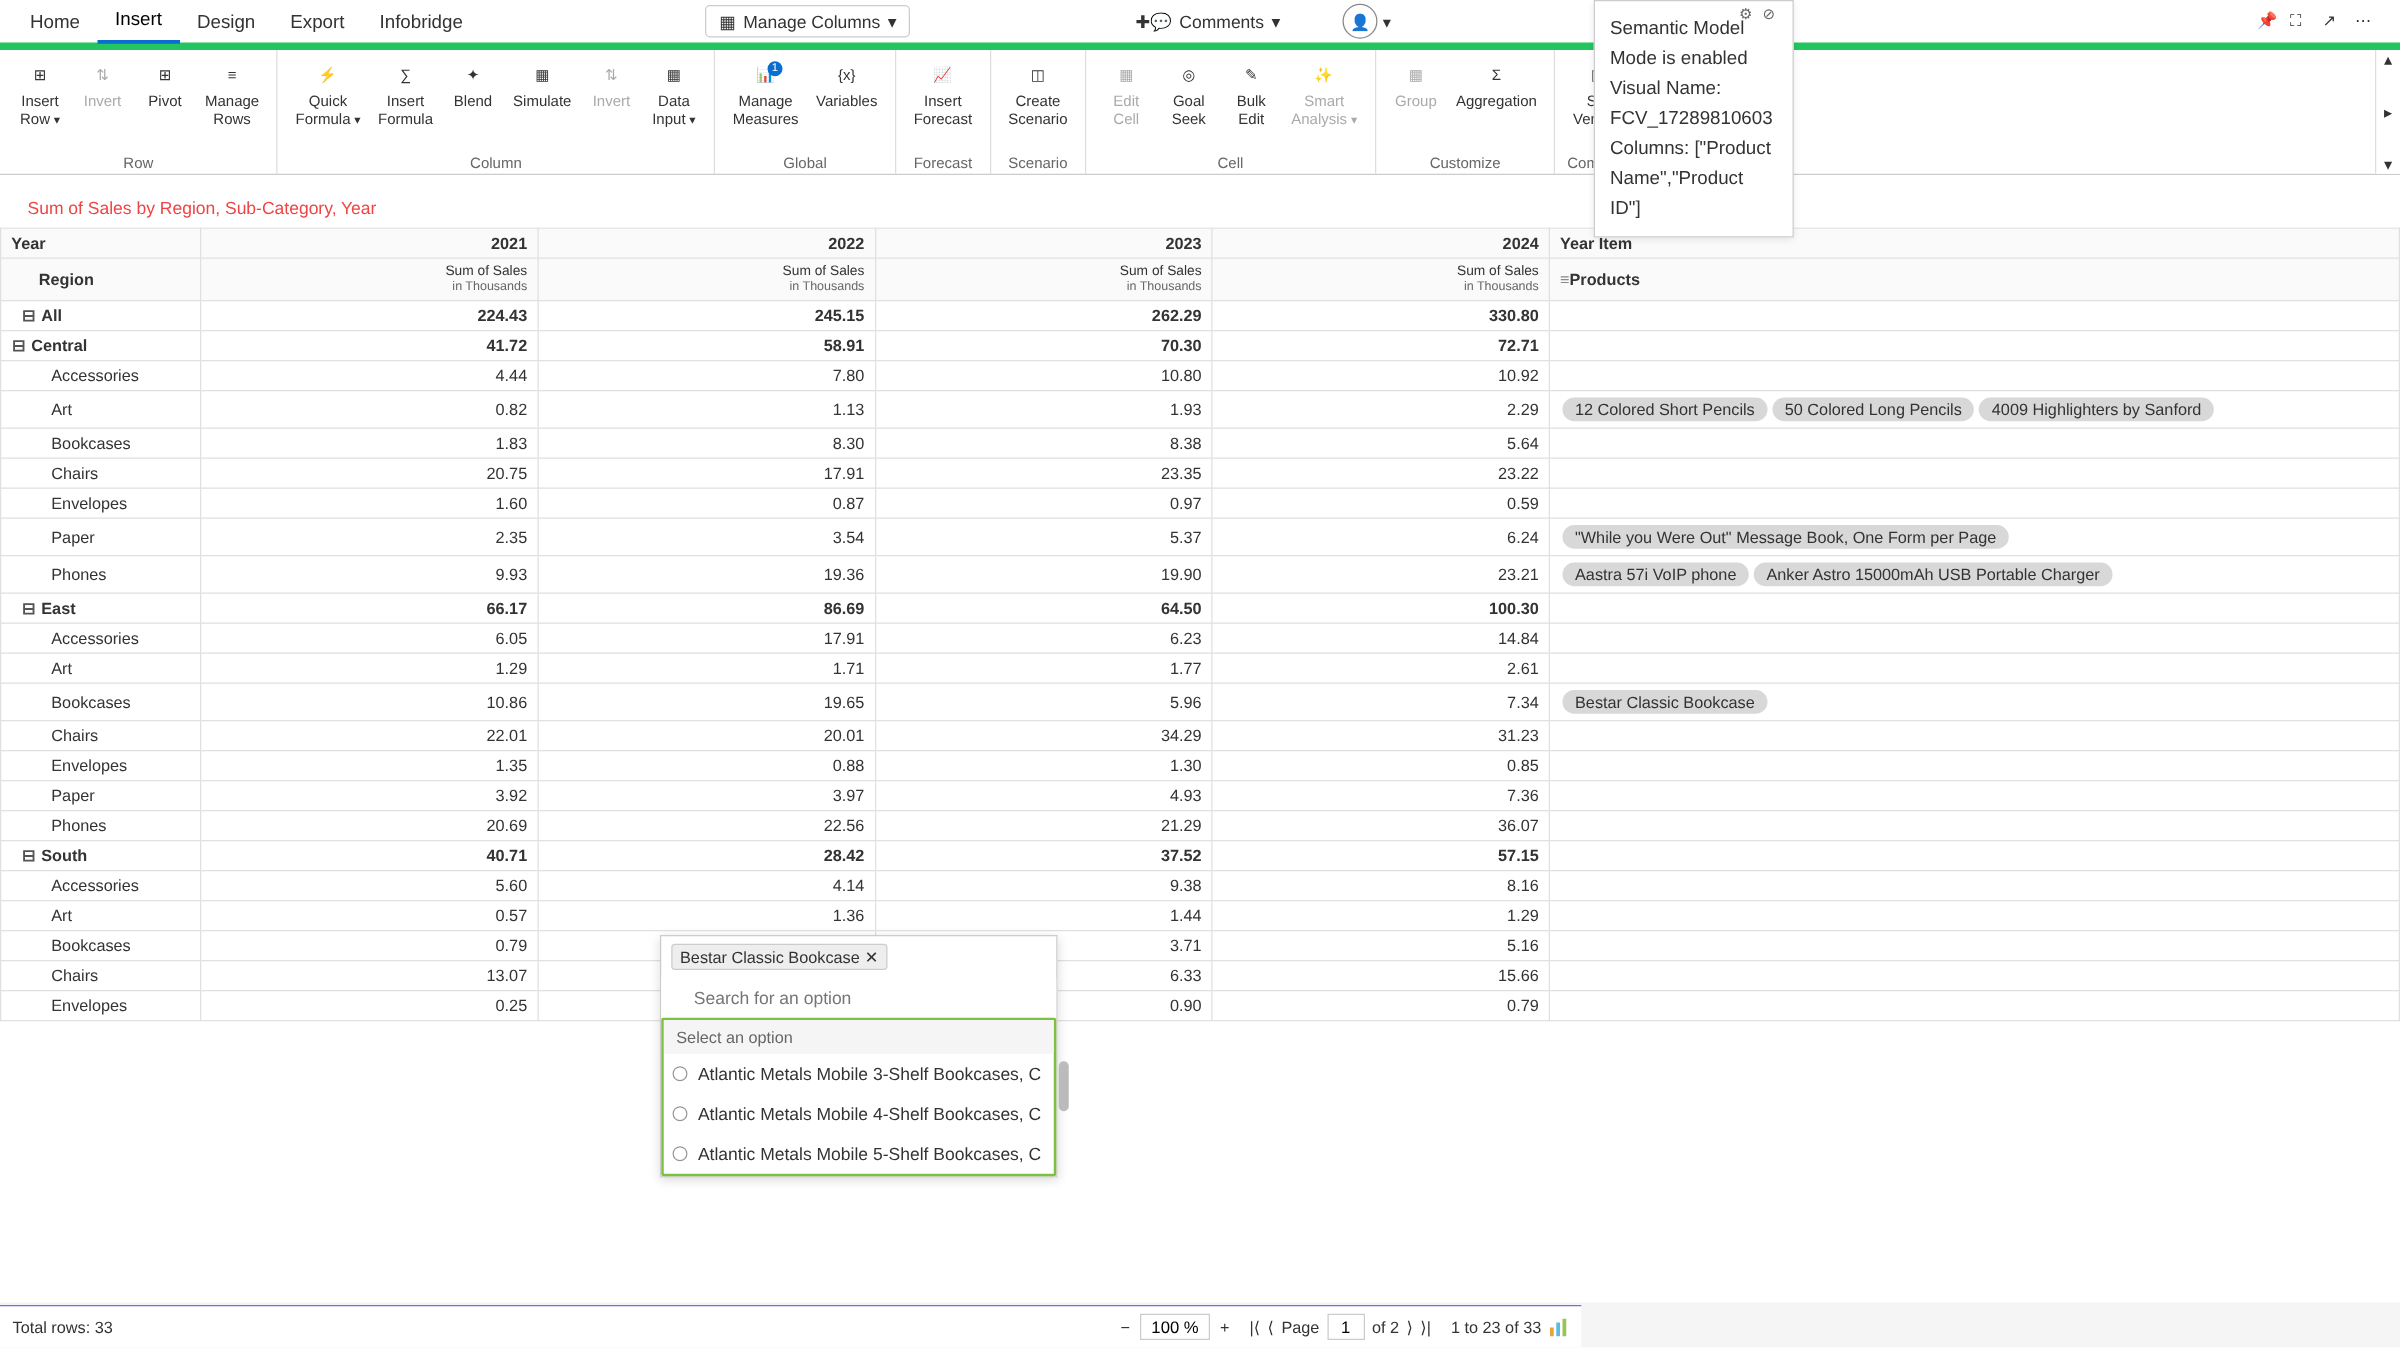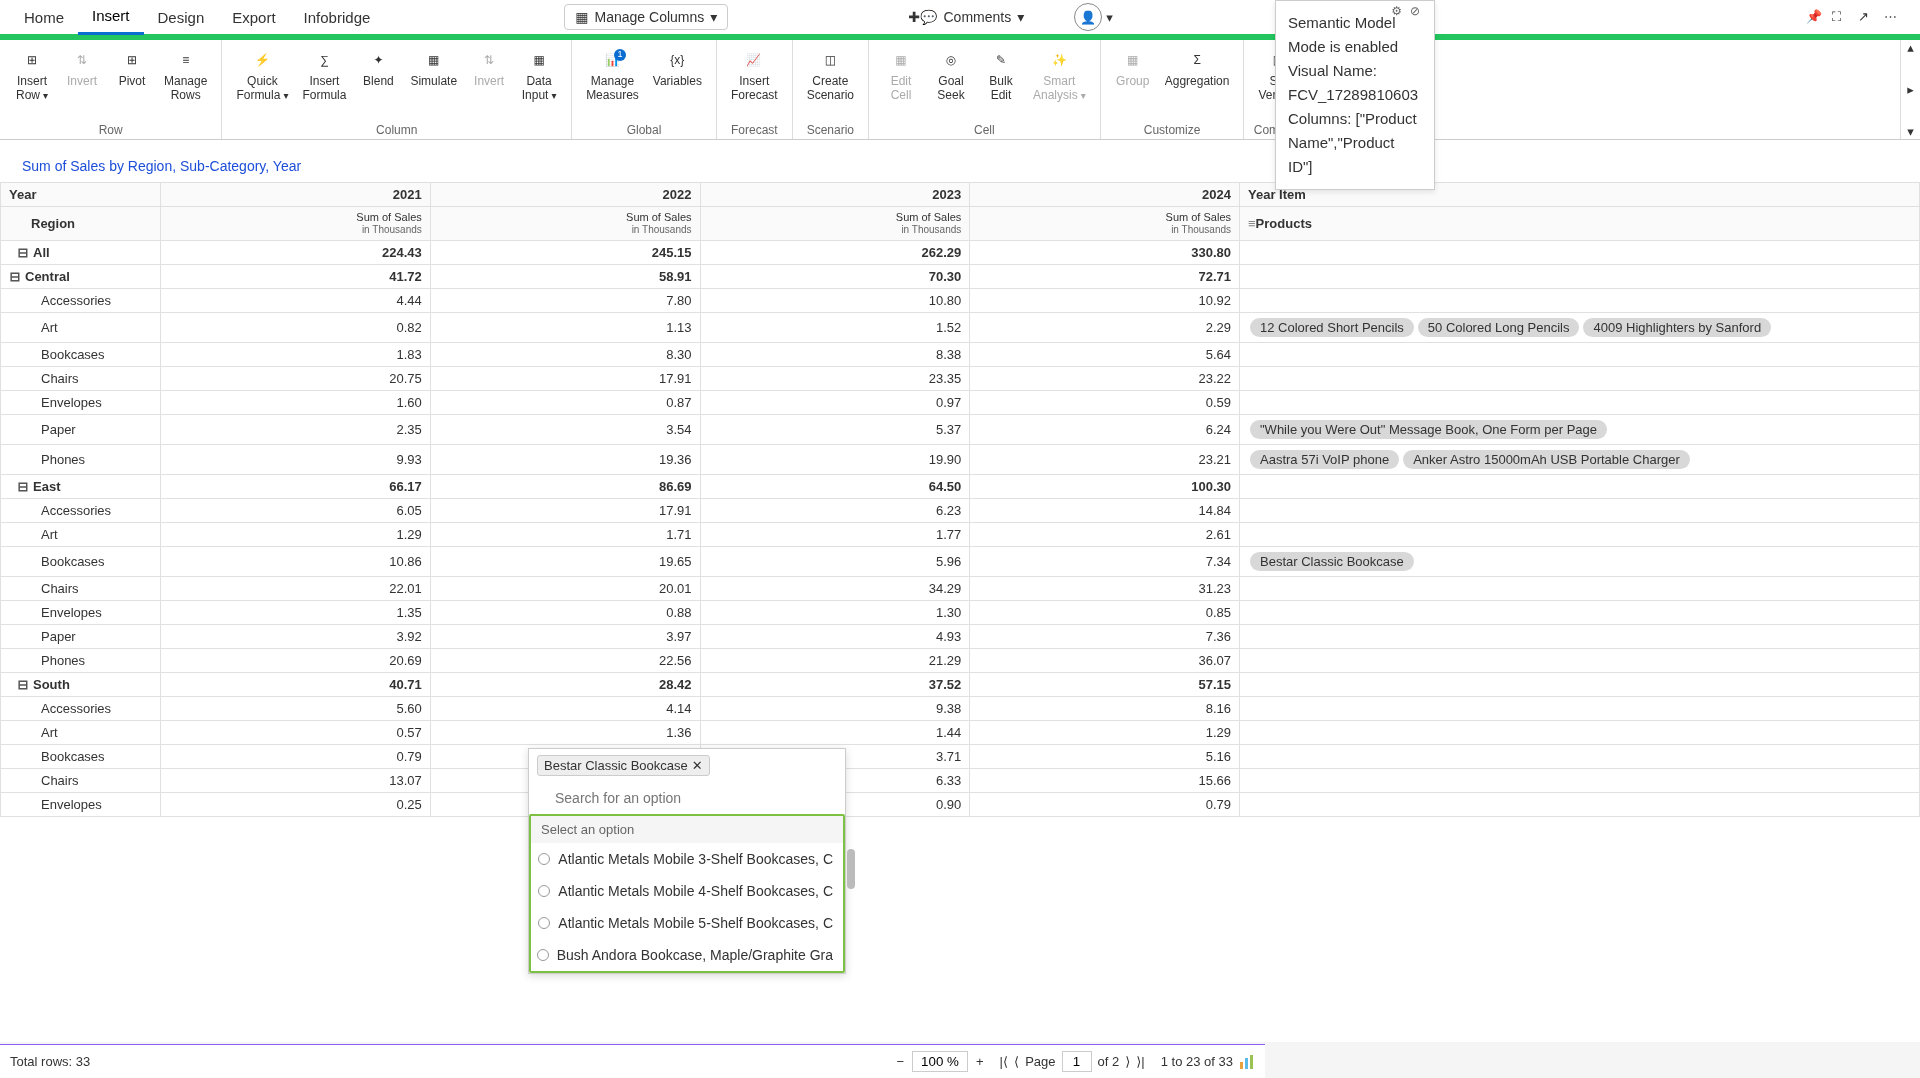--- a/index.html
+++ b/index.html
@@ -19,21 +19,21 @@
 .ribbon { background: #fff; border-bottom: 1px solid #ccc; display: flex; position: relative; height: 100px; }
 .ribbon-group { display: flex; flex-direction: column; align-items: center; border-right: 1px solid #ddd; padding: 4px 8px; position: relative; }
 .ribbon-group .buttons { display: flex; gap: 2px; }
 .ribbon-btn { display: flex; flex-direction: column; align-items: center; justify-content: flex-start; padding: 4px 6px; min-width: 48px; cursor: pointer; text-align: center; font-size: 12px; line-height: 1.2; color: #333; }
 .ribbon-btn.disabled { color: #aaa; }
 .ribbon-btn .icon { width: 24px; height: 24px; margin-bottom: 2px; display: flex; align-items: center; justify-content: center; }
 .ribbon-group .group-label { font-size: 12px; color: #666; margin-top: auto; position: absolute; bottom: 2px; left: 0; right: 0; text-align: center; }
 .ribbon-scroll { position: absolute; right: 0; top: 0; bottom: 0; width: 20px; display: flex; flex-direction: column; justify-content: space-between; align-items: center; background: #fff; border-left: 1px solid #ddd; }
 
 
-.report-title { padding: 18px 22px 8px; font-size: 14px; color: #1d4ed8; background: #fff; }
+.report-title { padding: 18px 22px 8px; font-size: 14px; color: #ef4444; background: #fff; }
 
 
 .table-wrap { background: #fff; overflow: auto; position: relative; height: calc(1078px - 40px - 100px - 44px - 34px); }
 table { border-collapse: collapse; width: 100%; }
 th, td { border: 1px solid #e0e0e0; padding: 4px 8px; font-size: 13px; text-align: right; height: 22px; }
 th { background: #fafafa; font-weight: 600; }
 .row-header { text-align: left; }
 .col-year { }
 .col-sumhead { font-size: 11px; font-weight: 400; text-align: right; line-height: 1.2; }
 .col-sumhead .sub { font-size: 10px; color: #666; display: block; }
@@ -306,21 +306,21 @@
           <td>4.44</td>
           <td>7.80</td>
           <td>10.80</td>
           <td>10.92</td>
           <td class="products-cell"></td>
         </tr>
         <tr>
           <td class="row-header" style="padding-left: 40px;"><span>Art</span></td>
           <td>0.82</td>
           <td>1.13</td>
-          <td>1.52</td>
+          <td>1.93</td>
           <td>2.29</td>
           <td class="products-cell"><span class="chip">12 Colored Short Pencils</span><span class="chip">50 Colored Long Pencils</span><span class="chip">4009 Highlighters by Sanford</span></td>
         </tr>
         <tr>
           <td class="row-header" style="padding-left: 40px;"><span>Bookcases</span></td>
           <td>1.83</td>
           <td>8.30</td>
           <td>8.38</td>
           <td>5.64</td>
           <td class="products-cell"></td>
@@ -488,24 +488,20 @@
           <span class="radio"></span>
           <span>Atlantic Metals Mobile 3-Shelf Bookcases, C</span>
         </div>
       <div class="opt">
           <span class="radio"></span>
           <span>Atlantic Metals Mobile 4-Shelf Bookcases, C</span>
         </div>
       <div class="opt">
           <span class="radio"></span>
           <span>Atlantic Metals Mobile 5-Shelf Bookcases, C</span>
-        </div>
-      <div class="opt">
-          <span class="radio"></span>
-          <span>Bush Andora Bookcase, Maple/Graphite Gra</span>
         </div>
     </div>
     <div class="dropdown-scroll"></div>
   </div>
 </div>
 
 <div class="footer">
   <div class="left">Total rows: 33</div>
   <div class="center"></div>
   <div class="zoom">

